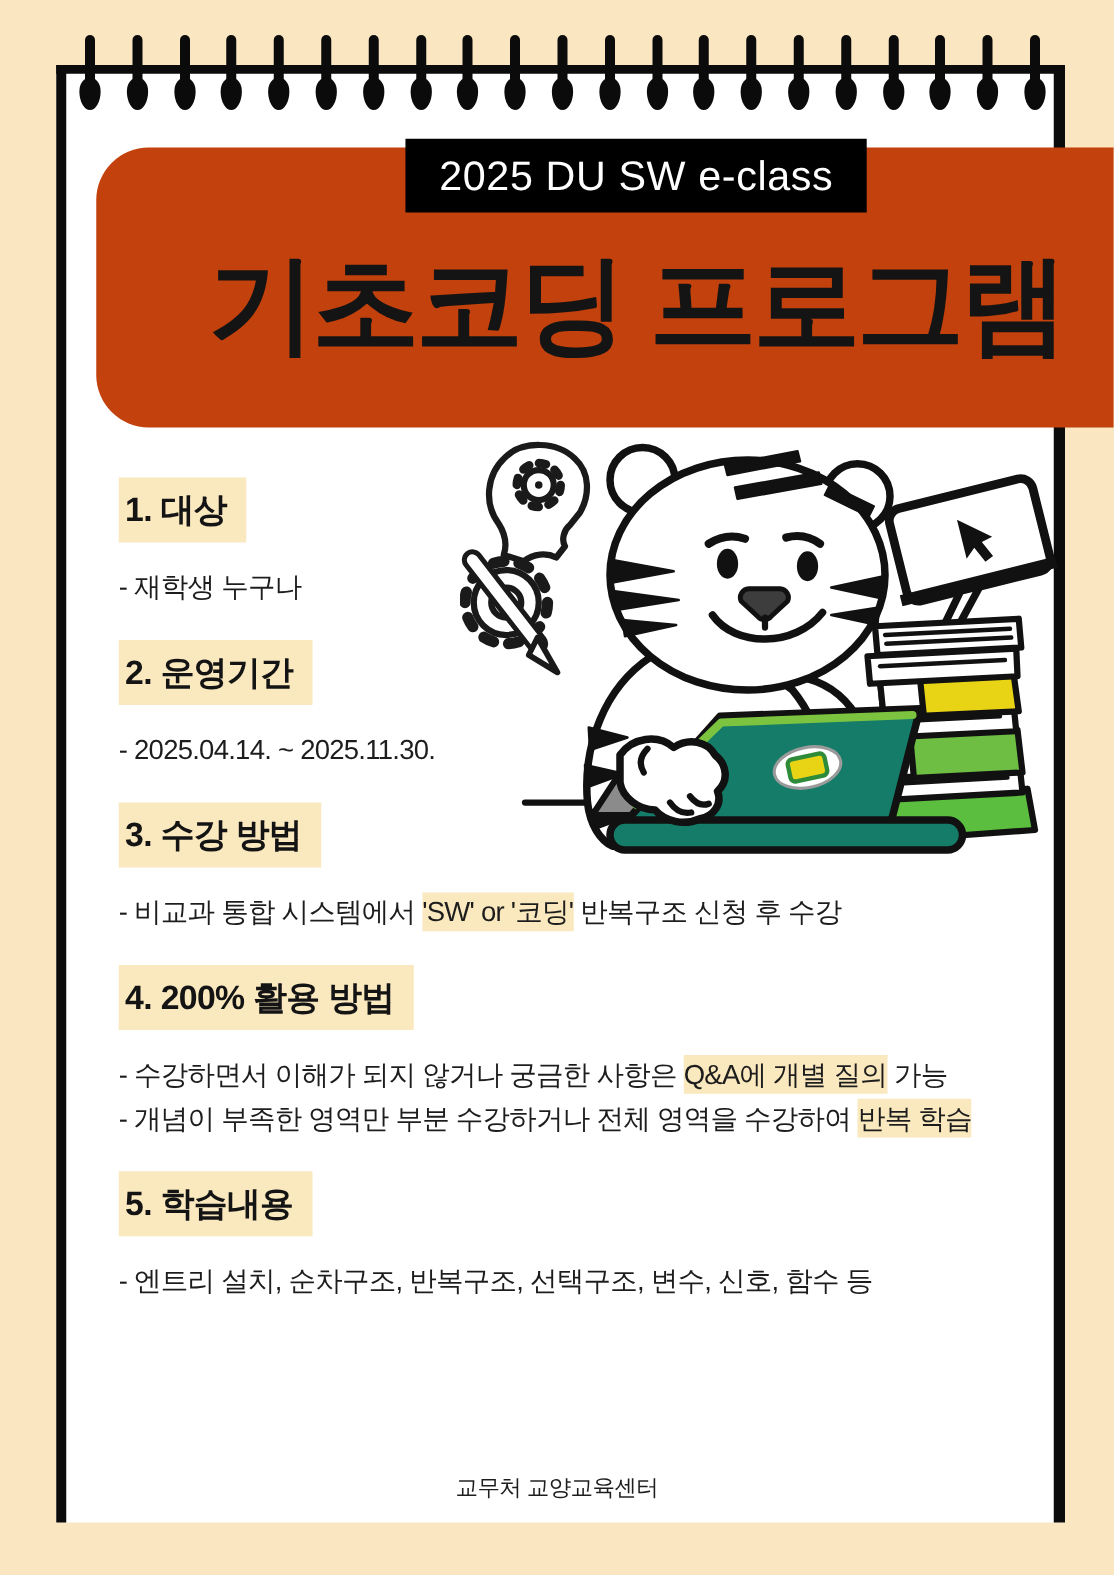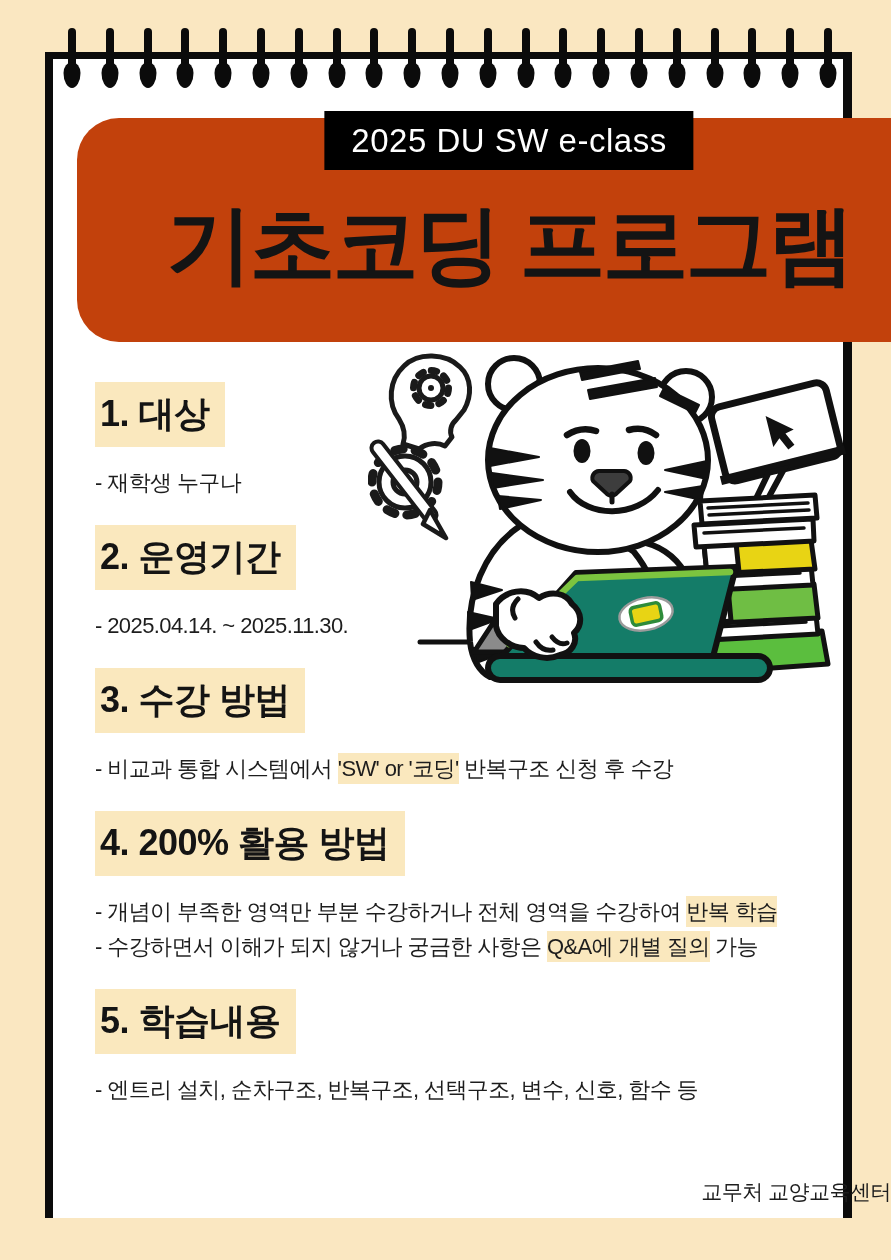--- a/index.html
+++ b/index.html
@@ -31,28 +31,28 @@
   }
   .main-title {
     position:absolute; left:0; right:0; top:62px; text-align:center;
     font-size:86px; line-height:1.5; font-weight:700; letter-spacing:-3px; color:#141414;
     white-space:nowrap;
   }
   
   .sections { position:absolute; left:95px; top:382px; width:706px; }
   .section { margin-bottom:26px; }
   .section-heading {
-    display:inline-block; font-size:36px; font-weight:bold; color:#141414;
+    display:inline-block; font-size:27px; font-weight:bold; color:#141414;
     background:#FAE8BE; padding:8px 15px 8px 5px; letter-spacing:-0.5px;
   }
   .section-line { font-size:22px; line-height:33px; margin-top:19px; letter-spacing:-0.6px; color:#1d1d1d; }
   .section-line + .section-line { margin-top:2px; }
   .hl { background:#FAE8BE; padding:3px 0; }
   
-  .footer { position:absolute; left:0; right:0; top:1178px; text-align:right; font-size:21px; letter-spacing:-0.5px; color:#1d1d1d; }
+  .footer { position:absolute; left:0; right:0; top:1178px; text-align:center; font-size:18px; letter-spacing:-0.5px; color:#1d1d1d; }
   
   .illu { position:absolute; left:368px; top:342px; width:520px; height:345px; }
 </style>
 </head>
 <body>
 
 <div class="poster">
 
   <div class="page"></div>
   <div class="pins" id="pins">
@@ -81,21 +81,21 @@
 
   <div class="title-box">
     <div class="badge">2025 DU SW e-class</div>
     <div class="main-title">기초코딩 프로그램</div>
   </div>
 
   <div class="sections" id="sections">
       <div class="section"><div class="section-heading">1. 대상</div><div class="section-line"><span>- 재학생 누구나</span></div></div>
       <div class="section"><div class="section-heading">2. 운영기간</div><div class="section-line"><span>- 2025.04.14. ~ 2025.11.30.</span></div></div>
       <div class="section"><div class="section-heading">3. 수강 방법</div><div class="section-line"><span>- 비교과 통합 시스템에서 </span><span class="hl">'SW' or '코딩'</span><span> 반복구조 신청 후 수강</span></div></div>
-      <div class="section"><div class="section-heading">4. 200% 활용 방법</div><div class="section-line"><span>- 개념이 부족한 영역만 부분 수강하거나 전체 영역을 수강하여 </span><span class="hl">반복 학습</span></div><div class="section-line"><span>- 수강하면서 이해가 되지 않거나 궁금한 사항은 </span><span class="hl">Q&amp;A에 개별 질의</span><span> 가능</span></div></div>
+      <div class="section"><div class="section-heading">4. 200% 활용 방법</div><div class="section-line"><span>- 수강하면서 이해가 되지 않거나 궁금한 사항은 </span><span class="hl">Q&amp;A에 개별 질의</span><span> 가능</span></div><div class="section-line"><span>- 개념이 부족한 영역만 부분 수강하거나 전체 영역을 수강하여 </span><span class="hl">반복 학습</span></div></div>
       <div class="section"><div class="section-heading">5. 학습내용</div><div class="section-line"><span>- 엔트리 설치, 순차구조, 반복구조, 선택구조, 변수, 신호, 함수 등</span></div></div>
     </div>
 
   <div class="footer">교무처 교양교육센터</div>
 
   <svg class="illu" viewBox="0 0 520 345" aria-hidden="true">
 
     <g stroke="#1a1a1a" stroke-width="5" fill="none" stroke-linecap="round" stroke-linejoin="round">
       <path d="M 96,68 C 104,54 104,36 92,25 C 78,11 50,10 36,24 C 21,38 19,61 31,77 C 36,85 38,93 35,102 L 51,107 C 59,101 69,100 77,104 L 84,95 C 81,90 83,82 88,78 Z"></path>
       <circle cx="63" cy="46" r="12"></circle>

